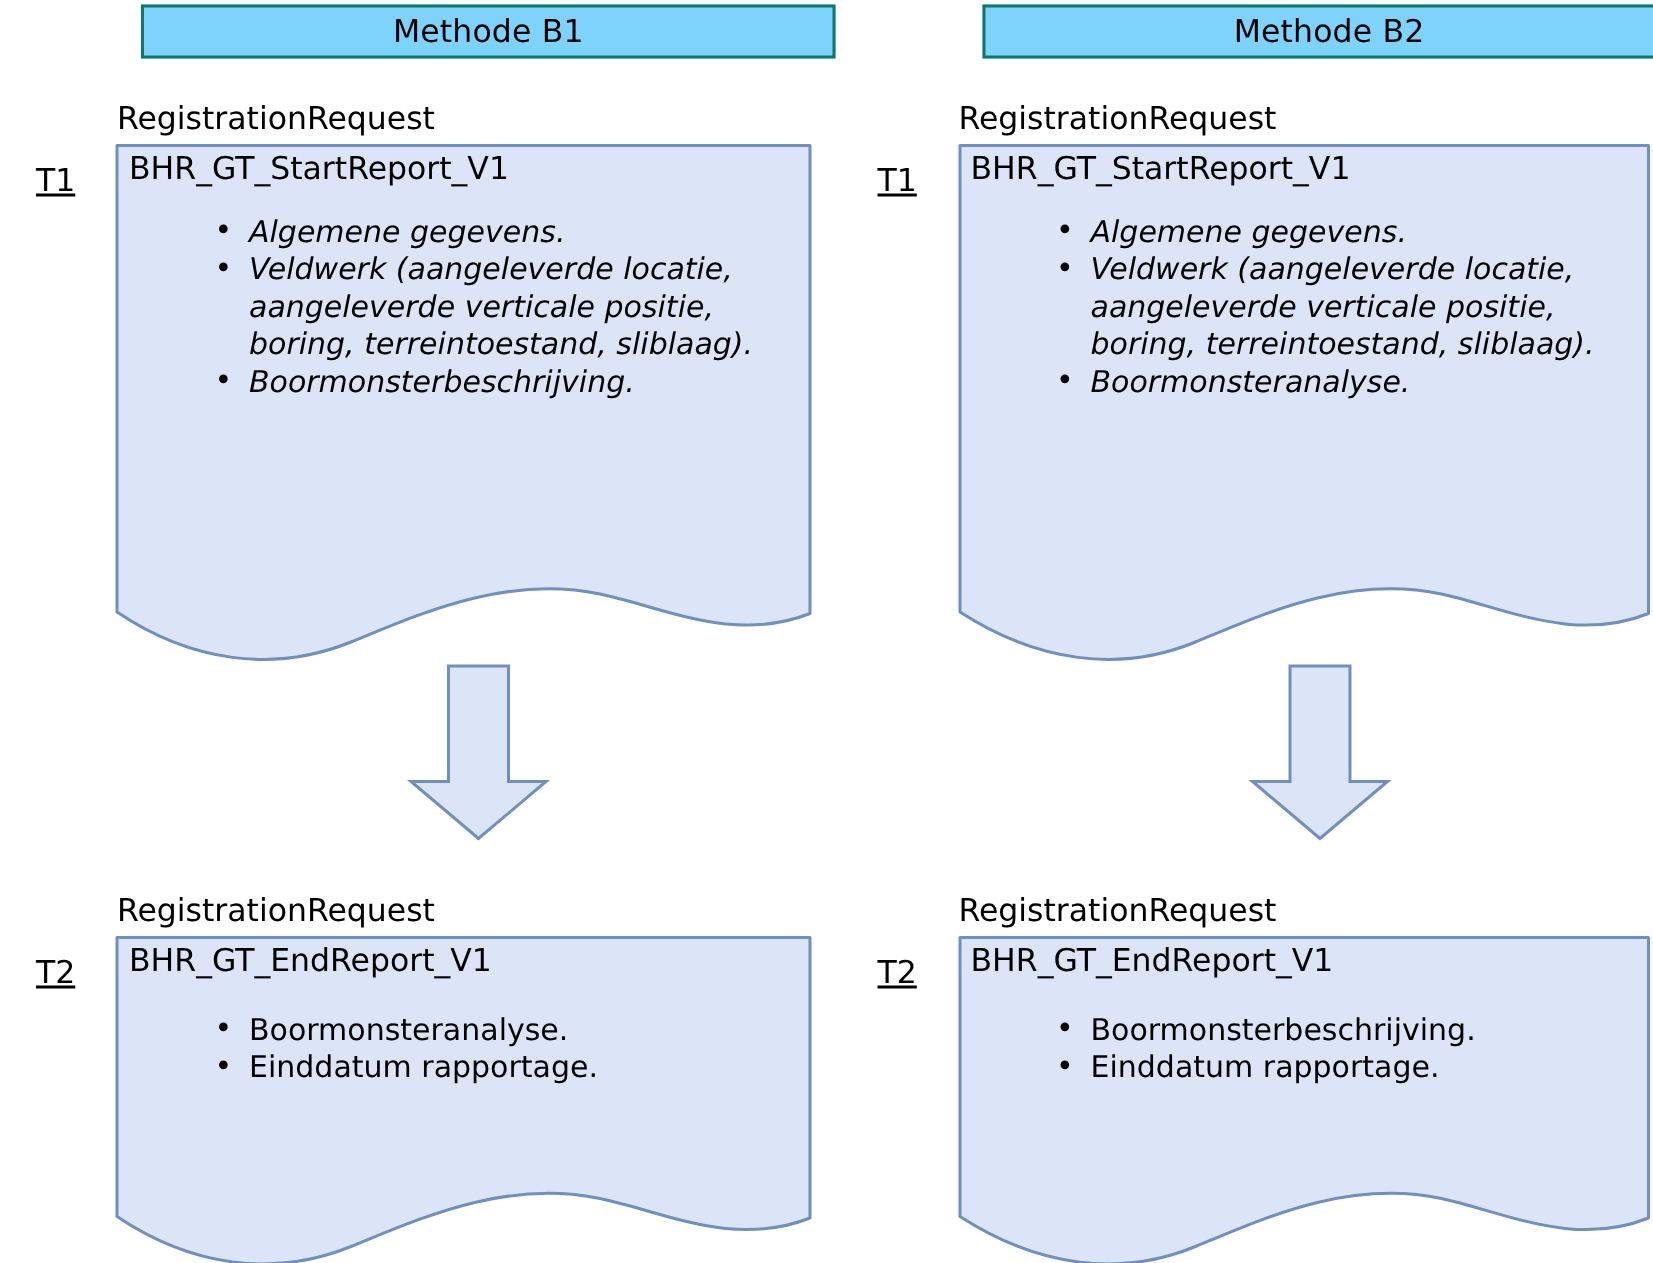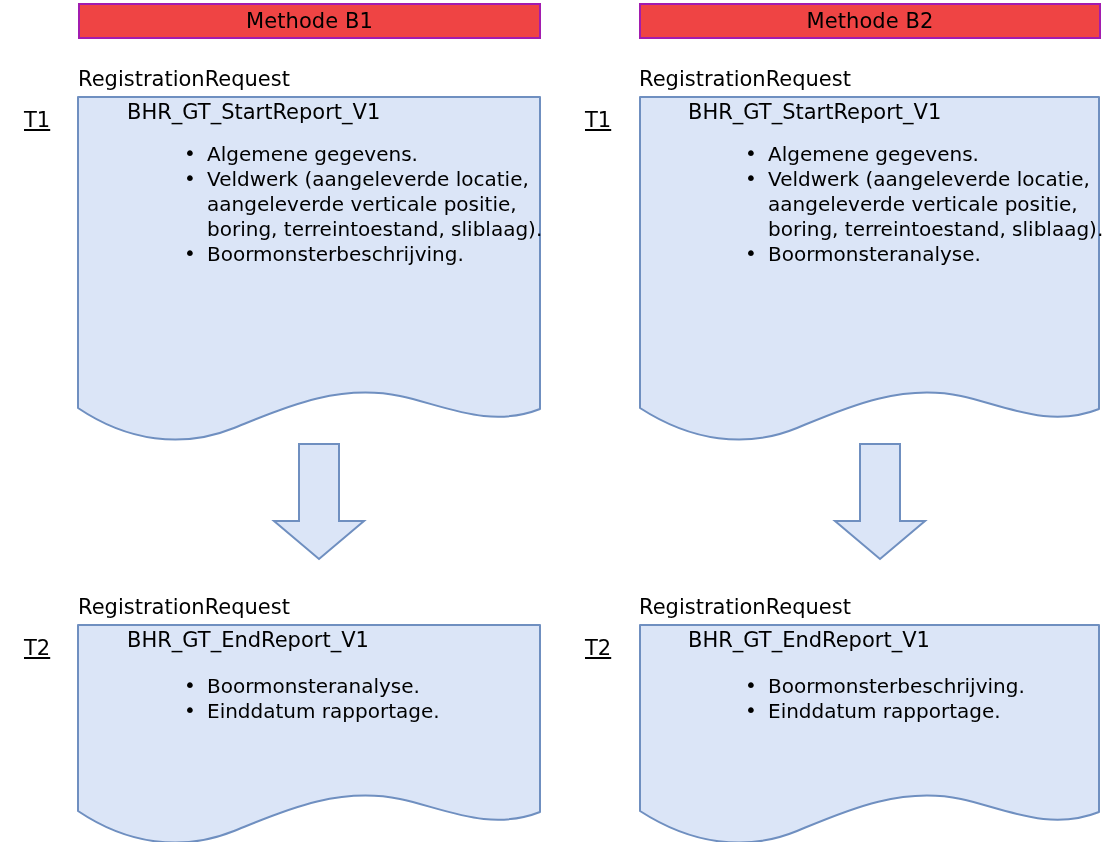--- a/index.html
+++ b/index.html
@@ -20,29 +20,30 @@
     position: absolute;
     left: 0; top: 0;
     width: 1102px;
     height: 842px;
   }
 
   
   .method-header {
     position: absolute;
     box-sizing: border-box;
-    border: 2px solid #a21caf;
-    background: #ef4444;
+    border: 2px solid #0f766e;
+    background: #7dd3fc;
     display: flex;
     align-items: center;
     justify-content: center;
     font-size: 21px;
     line-height: 1;
     color: #000000;
     letter-spacing: 0.1px;
+    margin-left: 16px;
   }
   #method-header-b1 { left: 78px;  top: 3px; width: 463px; height: 36px; }
   #method-header-b2 { left: 639px; top: 3px; width: 462px; height: 36px; }
 
   
   .doc-caption {
     position: absolute;
     font-size: 21px;
     line-height: 1;
     color: #000000;
@@ -67,21 +68,20 @@
   #time-label-b2-t1 { left: 585px; top: 110px; }
   #time-label-b1-t2 { left: 24px;  top: 638px; }
   #time-label-b2-t2 { left: 585px; top: 638px; }
 
   
 
   
   .doc-body {
     position: absolute;
     box-sizing: border-box;
-    margin-left: 41px;
   }
   .doc-title {
     font-size: 21px;
     line-height: 1.15;
     color: #000000;
     white-space: nowrap;
   }
   .doc-list {
     margin: 0;
     padding: 0;
@@ -101,21 +101,21 @@
     top: -1px;
     font-size: 20px;
     line-height: 25px;
     color: #000000;
   }
 
   
   #doc-text-b1-t1 { left: 86px;  top: 100px; width: 450px; }
   #doc-text-b2-t1 { left: 647px; top: 100px; width: 450px; }
   #doc-text-b1-t1 .doc-list,
-  #doc-text-b2-t1 .doc-list { margin-top: 18px; margin-left: 57px; width: 380px; }
+  #doc-text-b2-t1 .doc-list { margin-top: 18px; margin-left: 57px; width: 380px; font-style: italic; }
 
   
   #doc-text-b1-t2 { left: 86px;  top: 628px; width: 450px; }
   #doc-text-b2-t2 { left: 647px; top: 628px; width: 450px; }
   #doc-text-b1-t2 .doc-list,
   #doc-text-b2-t2 .doc-list { margin-top: 22px; margin-left: 57px; width: 390px; }
 </style>
 </head>
 <body>
 

